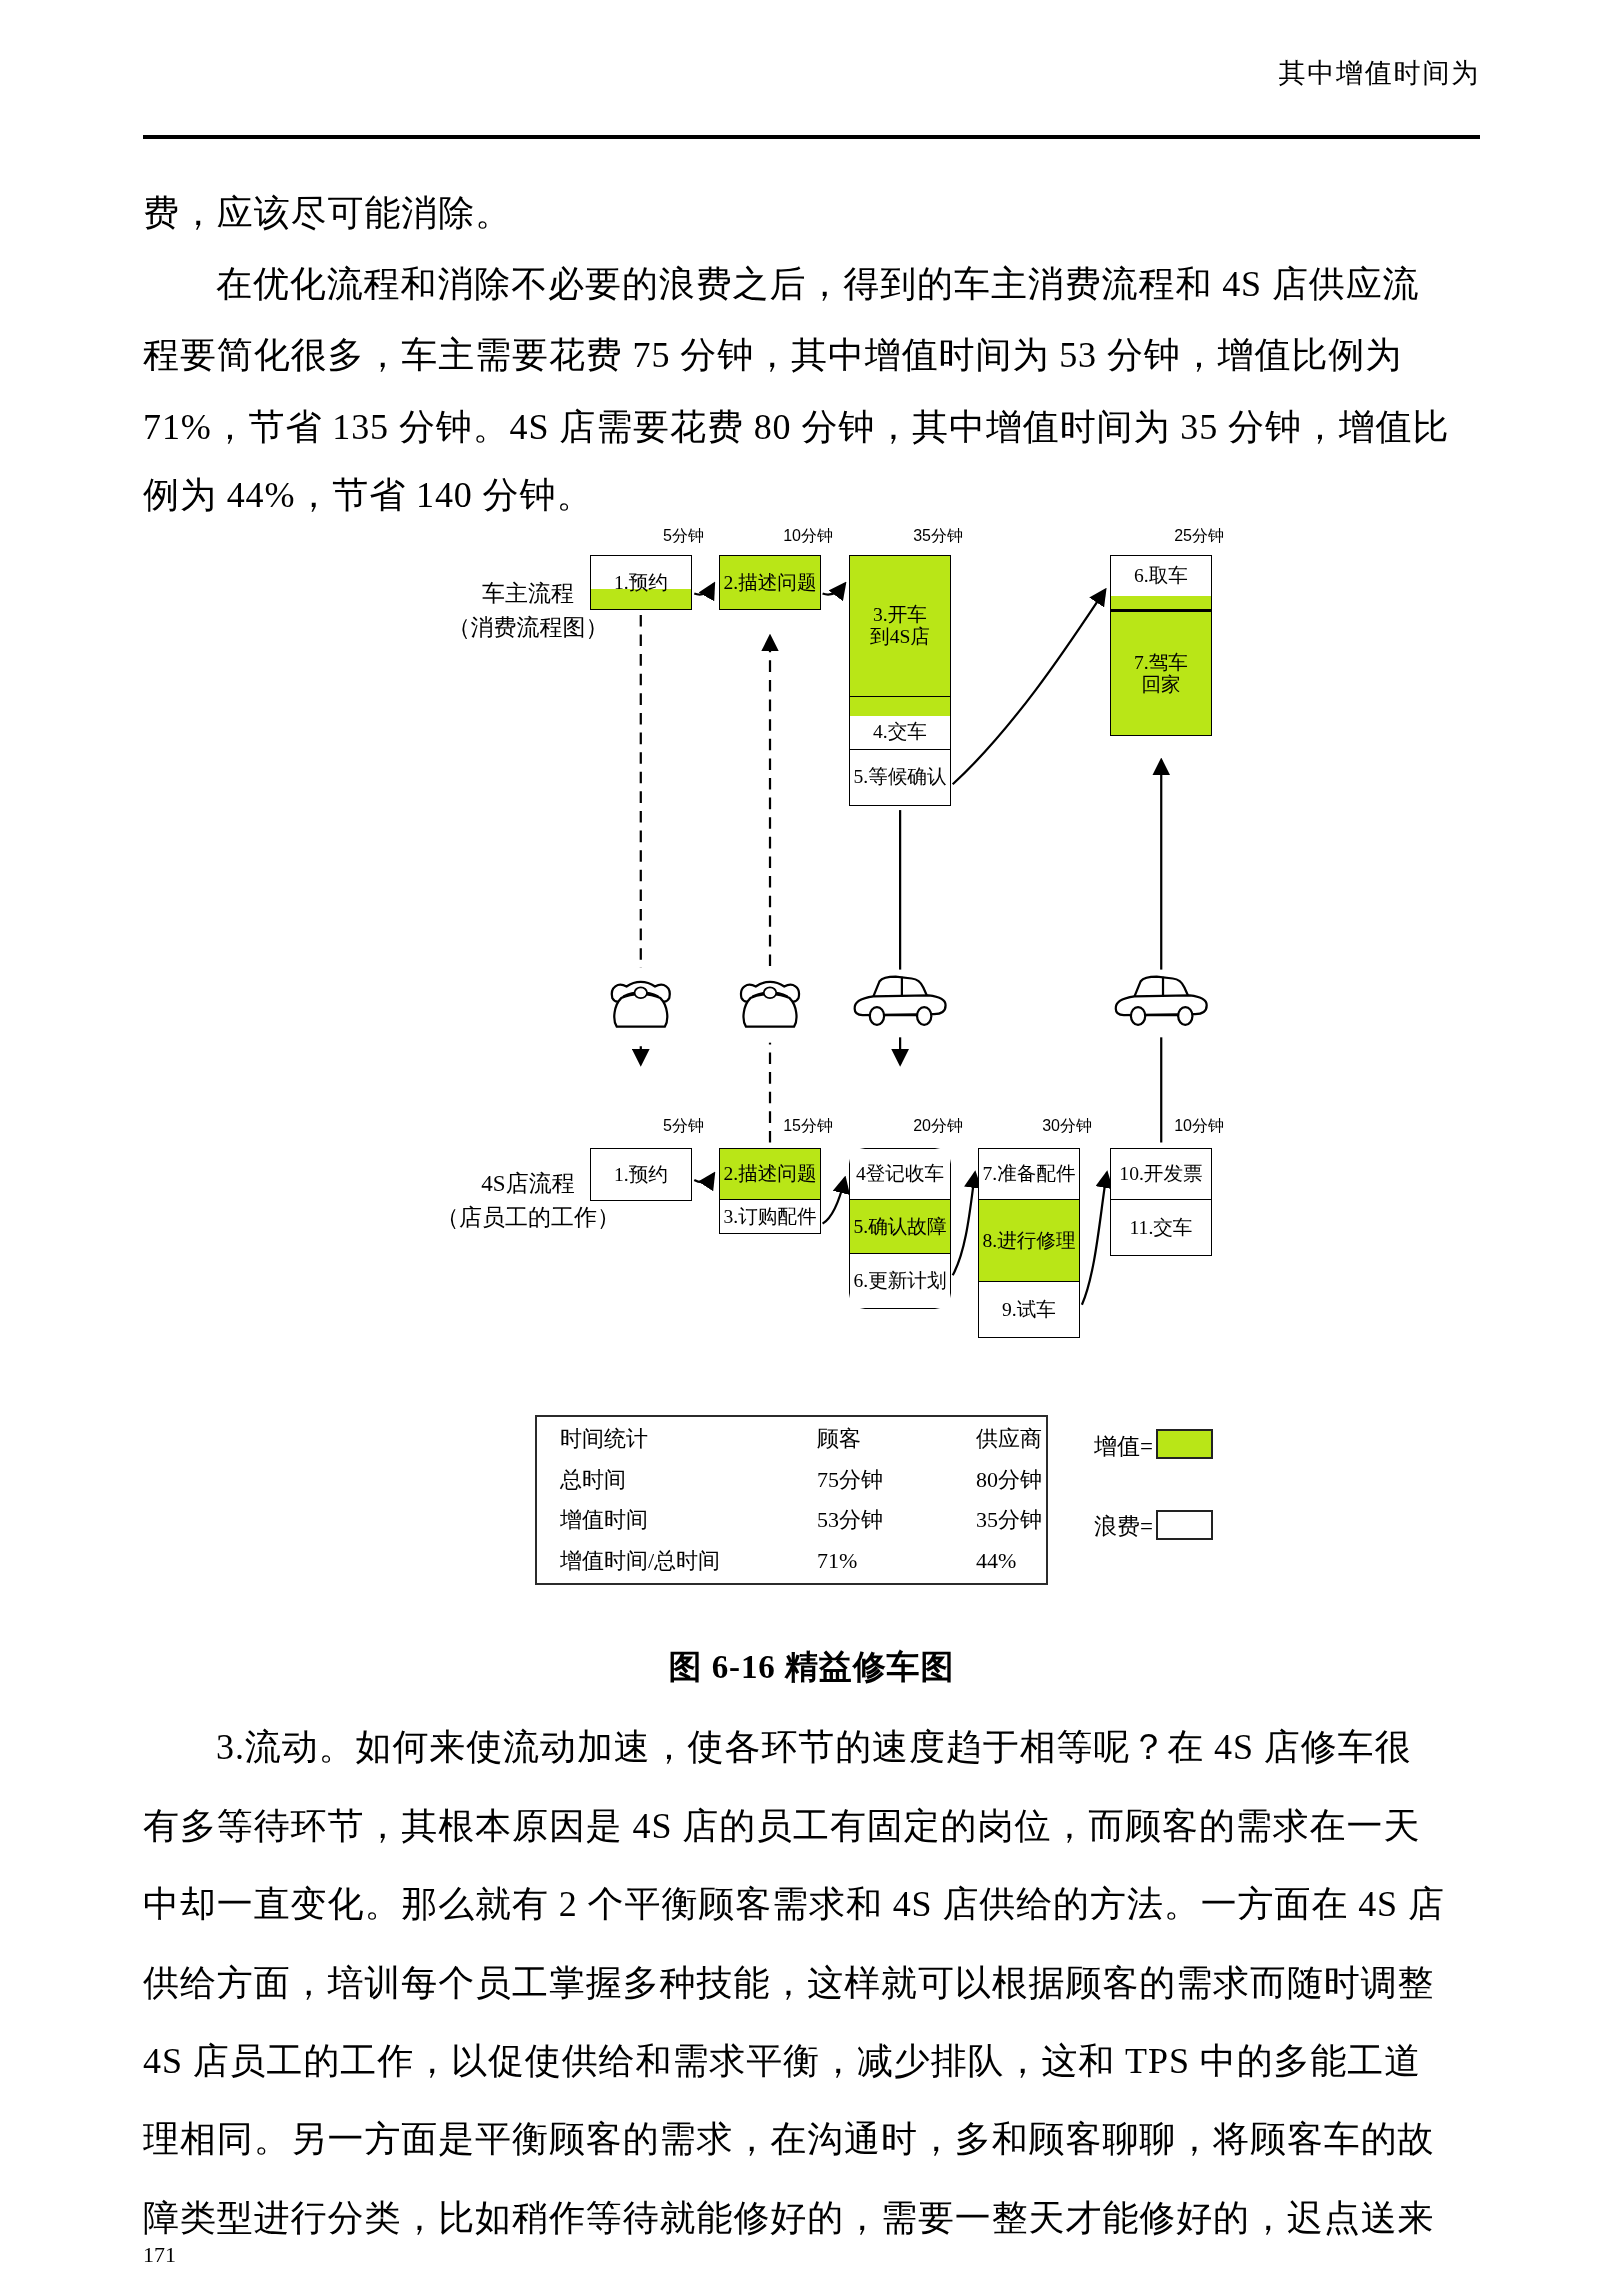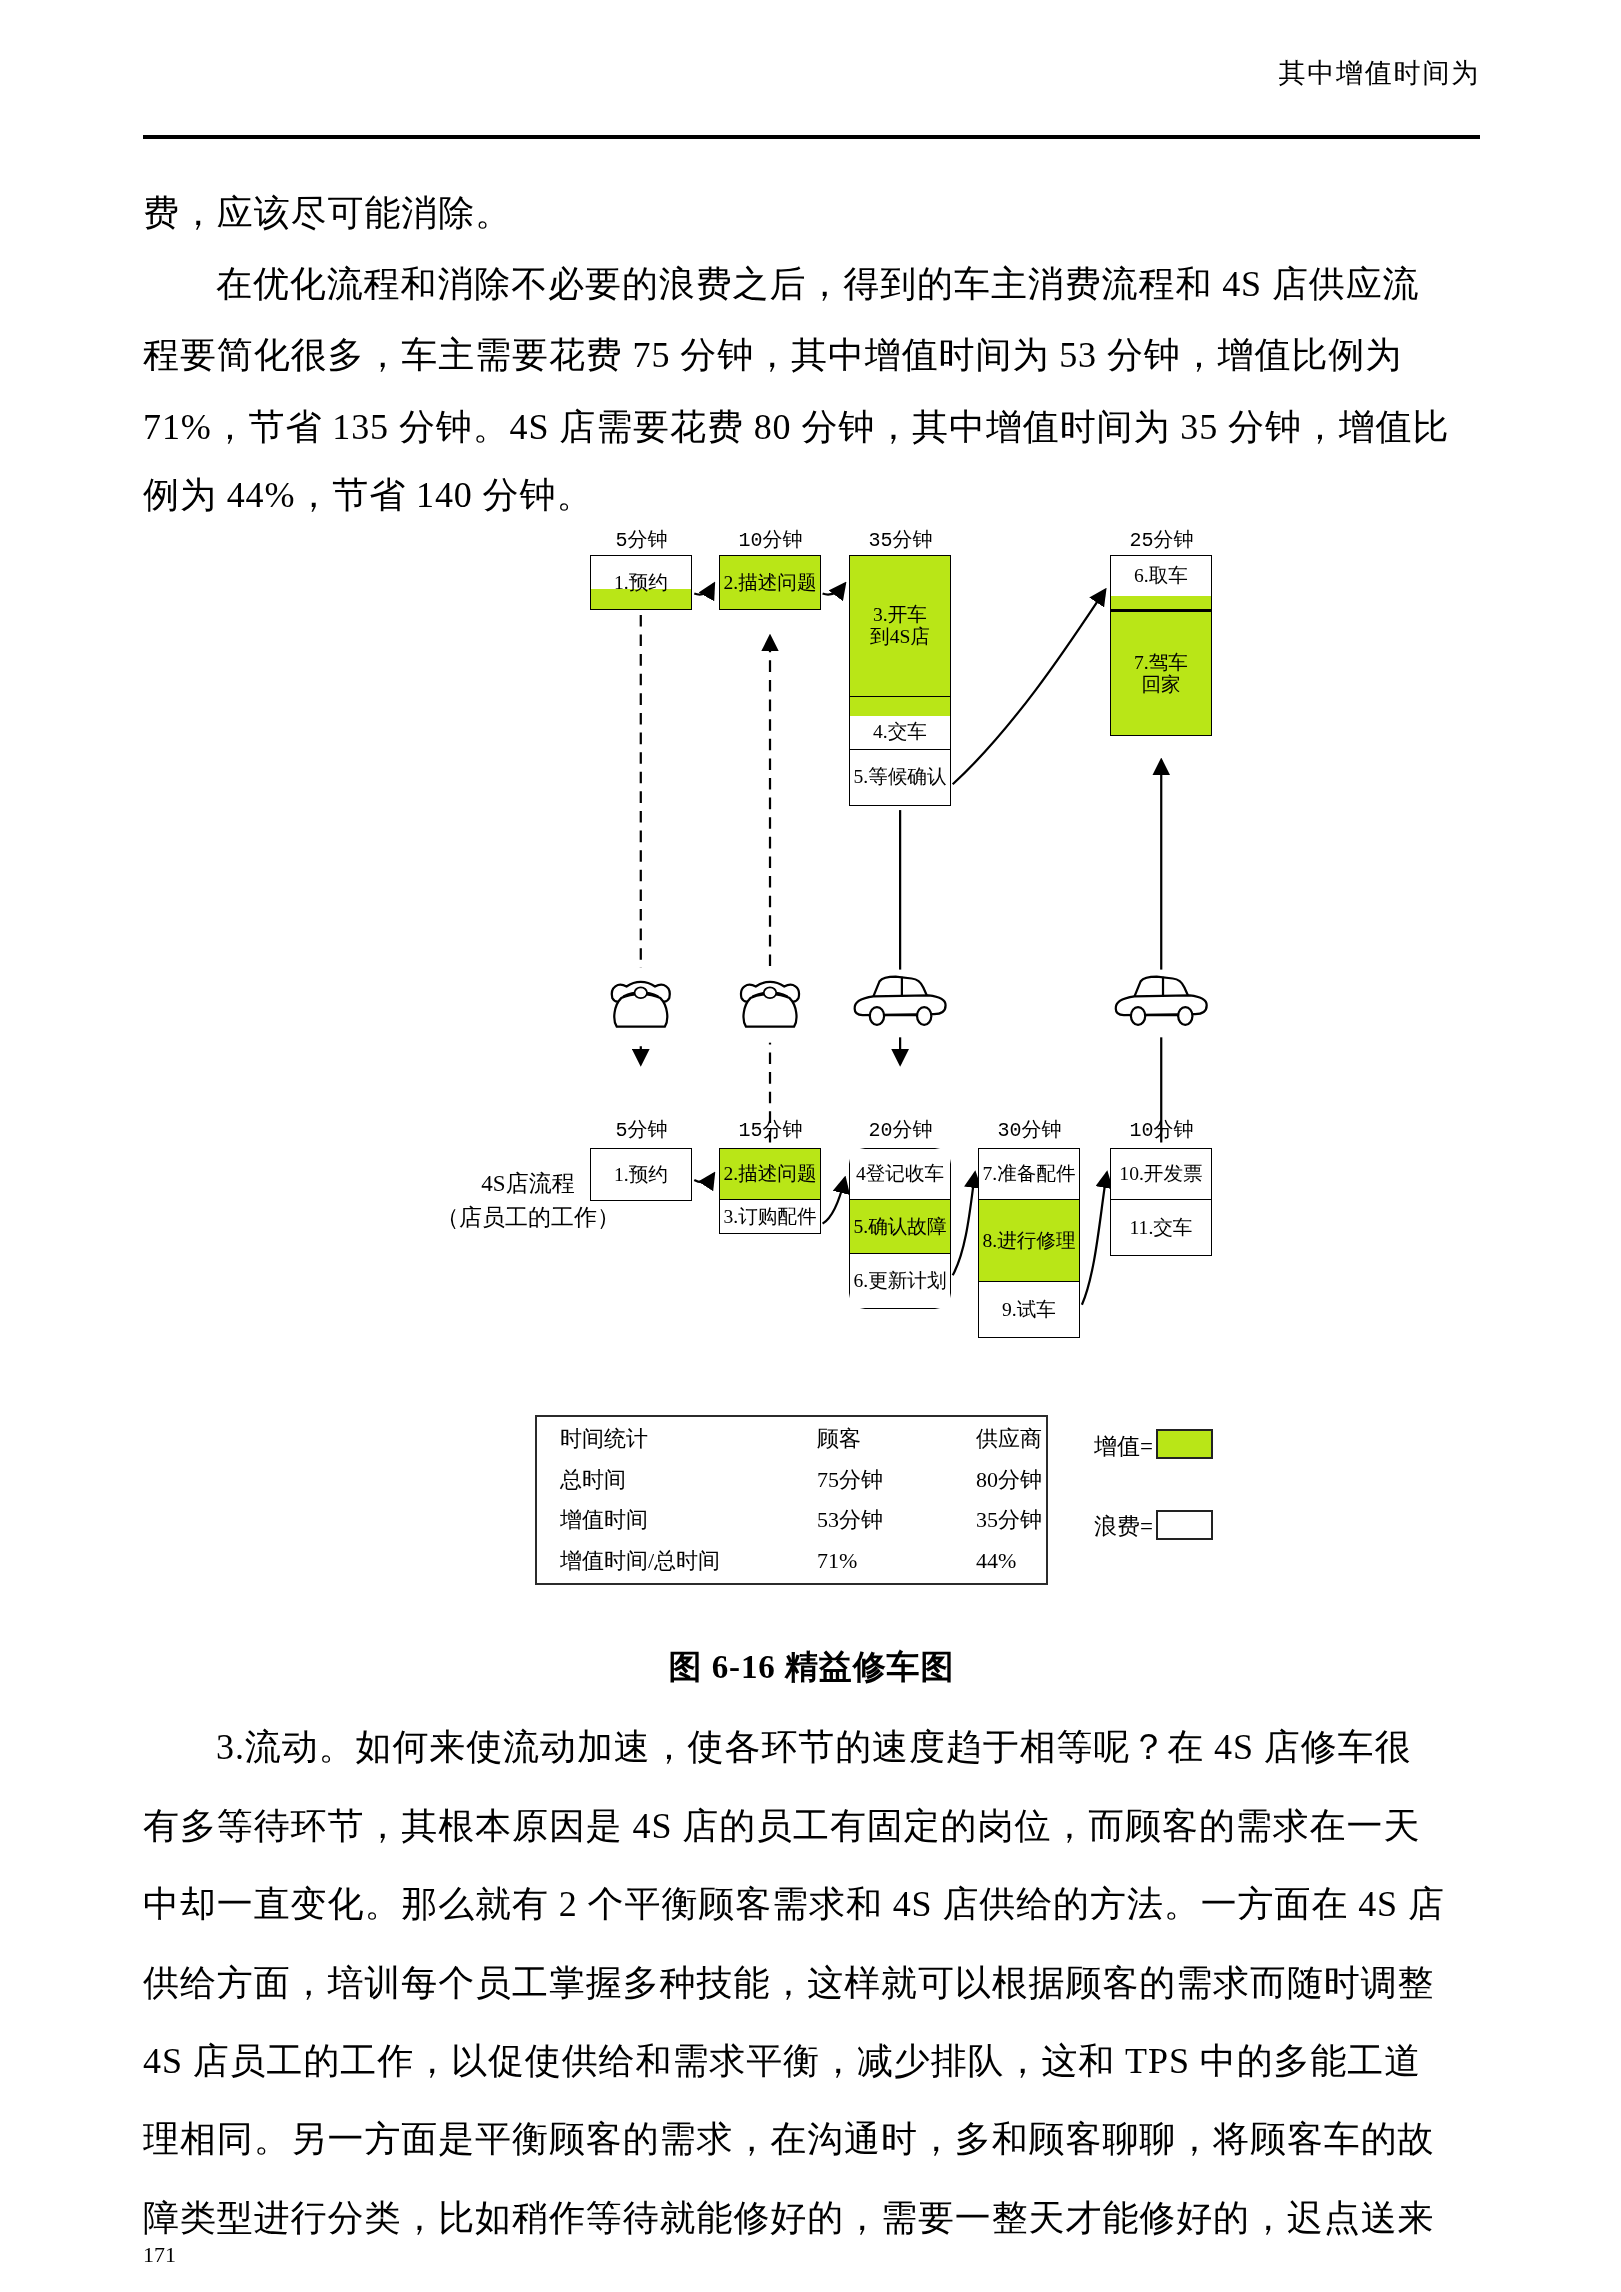--- a/index.html
+++ b/index.html
@@ -4,22 +4,22 @@
 <style>
   html,body{margin:0;padding:0;background:#888;}
   .page{position:relative;width:1622px;height:2293px;background:#ffffff;
         font-family:"Liberation Serif","DejaVu Serif",serif;color:#000;overflow:hidden;}
   .hdr{position:absolute;left:143px;top:55px;width:1337px;text-align:right;
        font-size:27px;letter-spacing:1.8px;}
   .hrule{position:absolute;left:143px;top:135px;width:1337px;height:3.6px;background:#000;}
   .textline{position:absolute;left:143px;width:1354px;font-size:36px;
             white-space:nowrap;letter-spacing:0.9px;}
   .indent{padding-left:73px;}
-  .tlabel{position:absolute;width:125px;margin-left:-62px;text-align:center;
-          font-size:20px;font-family:Liberation Mono, monospace;}
+  .tlabel{position:absolute;width:125px;margin-left:-62px;text-align:right;
+          font-size:16px;font-family:Liberation Sans, sans-serif;}
   .flowlabel{position:absolute;width:232px;text-align:center;font-size:23px;
              line-height:34px;white-space:pre-line;}
   .dbox{position:absolute;border:1.8px solid #000;box-sizing:border-box;background:#fff;
         display:flex;align-items:center;justify-content:center;font-size:19.6px;
         text-align:center;white-space:pre-line;line-height:23px;}
   .dcol{position:absolute;border:1.8px solid #000;box-sizing:border-box;background:#fff;
         display:flex;flex-direction:column;font-size:19.6px;text-align:center;}
   .sec{width:100%;display:flex;align-items:center;justify-content:center;
        white-space:pre-line;line-height:22px;box-sizing:border-box;}
   .green{background:var(--value-green,#b9e617);}
@@ -103,20 +103,22 @@
       <rect x="-56" y="-38" width="112" height="76" fill="#fff" stroke="none"></rect>
       <path d="M -30 -8 L -23 -25 Q -19 -30 -5 -30 L 13 -28 Q 22 -27 26 -18 L 30 -9" fill="#fff" stroke="#000" stroke-width="2.5"></path>
       <path d="M -30 -8 Q -52 -5 -51 6 Q -51 13 -42 13 L 38 12 Q 51 12 51 2 Q 51 -7 32 -9 Z" fill="#fff" stroke="#000" stroke-width="2.5"></path>
       <line x1="2" y1="-30" x2="2" y2="-9" stroke="#000" stroke-width="2.5"></line>
       <ellipse cx="-26" cy="14" rx="8" ry="10" fill="#fff" stroke="#000" stroke-width="2.5"></ellipse>
       <ellipse cx="27" cy="14" rx="8" ry="10" fill="#fff" stroke="#000" stroke-width="2.5"></ellipse>
       <line x1="-18" y1="13" x2="19" y2="13" stroke="#000" stroke-width="2.5"></line>
     </g>
   </svg>
 
+  <div class="flowlabel" style="left:412px;top:577px;">车主流程
+（消费流程图）</div>
 
   <div class="tlabel" style="left:641px;top:526px;">5分钟</div>
   <div class="tlabel" style="left:770px;top:526px;">10分钟</div>
   <div class="tlabel" style="left:900px;top:526px;">35分钟</div>
   <div class="tlabel" style="left:1161px;top:526px;">25分钟</div>
 
   <div class="dbox" style="left:590px;top:555px;width:102px;height:55px;">
     <div class="bstrip"></div>
     <span class="boxlabel">1.预约</span>
   </div>

